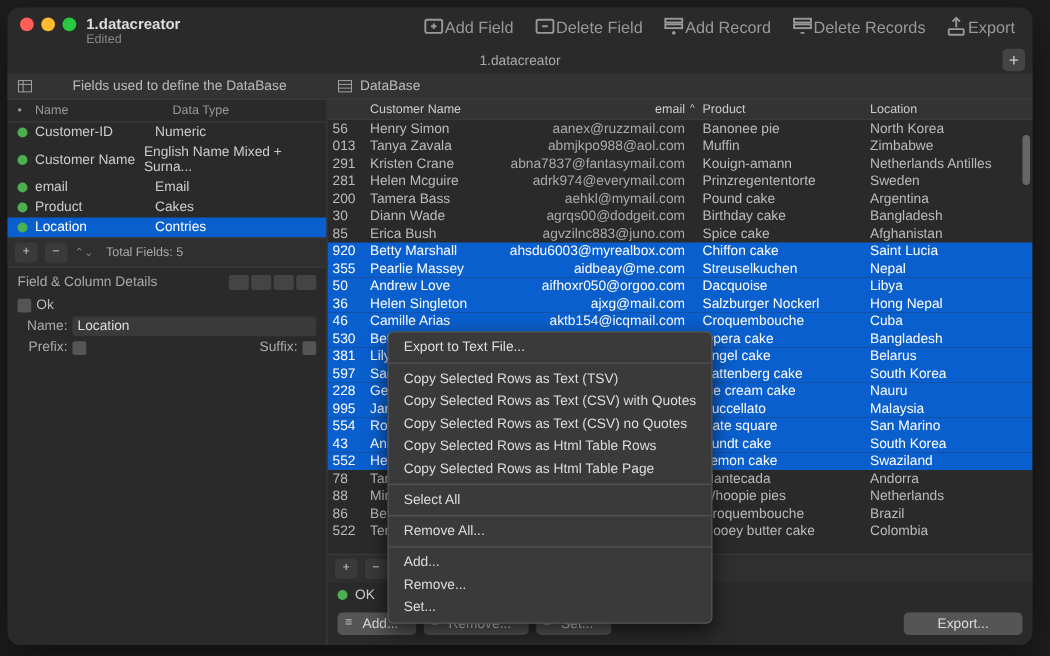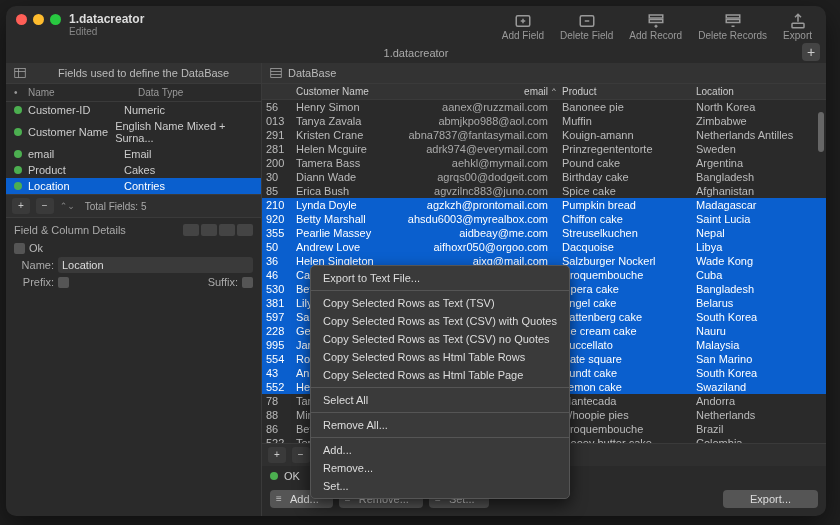--- a/index.html
+++ b/index.html
@@ -6,21 +6,21 @@
   body { background: #1e1e1e; color: #ccc; font-size: 11px; width: 840px; height: 525px; overflow: hidden; }
   .win { background: #2a2a2a; border-radius: 10px; width: 820px; height: 510px; margin: 6px; display: flex; flex-direction: column; box-shadow: 0 10px 30px rgba(0,0,0,.5); }
   .titlebar { display: flex; align-items: flex-start; padding: 6px 10px 4px; }
   .traffic { display: flex; gap: 6px; padding-top: 2px; }
   .dot { width: 11px; height: 11px; border-radius: 50%; }
   .dot.red { background:#ff5f57; } .dot.yellow { background:#febc2e; } .dot.green { background:#28c840; }
   .title { margin-left: 8px; }
   .title .name { font-size: 12px; font-weight: 600; color:#ddd; }
   .title .sub { font-size: 10px; color:#888; }
   .toolbar { margin-left: auto; display: flex; gap: 16px; padding-right: 4px; }
-  .tbtn { display:flex; flex-direction:column; align-items:center; color:#999; font-size:10px; cursor:pointer; }
+  .tbtn { display:flex; flex-direction:row; align-items:center; color:#999; font-size:13px; cursor:pointer; }
   .tbtn svg { width:18px; height:18px; fill:#999; }
   .subtitlebar { text-align:center; font-size:11px; color:#aaa; padding:2px 0 4px; position:relative; }
   .plusbtn { position:absolute; right:6px; top:-2px; background:#444; border-radius:4px; width:18px; height:18px; color:#ccc; text-align:center; line-height:18px; font-size:14px; cursor:pointer;}
   .body { flex:1; display:flex; min-height:0; }
   .left { width:256px; display:flex; flex-direction:column; border-right:1px solid #3a3a3a; }
   .panel-head { background:#333; padding:4px 8px; font-size:11px; color:#bbb; display:flex; align-items:center; border-bottom:1px solid #3a3a3a;gap:26px; }
   .panel-head svg { width:12px; height:12px; margin-right:6px; fill:#aaa; }
   .cols-header { display:flex; font-size:10px; color:#999; padding:3px 8px; border-bottom:1px solid #3a3a3a; }
   .cols-header .c1 { width:110px; } .cols-header .c2 { flex:1; }
   .field-list { flex:0 0 auto; }
@@ -270,28 +270,20 @@
           </div>
           <div class="grow">
             <span class="col-id">85</span>
             <span class="col-name">Erica Bush</span>
             <span class="col-email">agvzilnc883@juno.com</span>
             <span class="col-sort"></span>
             <span class="col-prod">Spice cake</span>
             <span class="col-loc">Afghanistan</span>
           </div>
           <div class="grow sel">
-            <span class="col-id">210</span>
-            <span class="col-name">Lynda Doyle</span>
-            <span class="col-email">agzkzh@prontomail.com</span>
-            <span class="col-sort"></span>
-            <span class="col-prod">Pumpkin bread</span>
-            <span class="col-loc">Madagascar</span>
-          </div>
-          <div class="grow sel">
             <span class="col-id">920</span>
             <span class="col-name">Betty Marshall</span>
             <span class="col-email">ahsdu6003@myrealbox.com</span>
             <span class="col-sort"></span>
             <span class="col-prod">Chiffon cake</span>
             <span class="col-loc">Saint Lucia</span>
           </div>
           <div class="grow sel">
             <span class="col-id">355</span>
             <span class="col-name">Pearlie Massey</span>
@@ -307,21 +299,21 @@
             <span class="col-sort"></span>
             <span class="col-prod">Dacquoise</span>
             <span class="col-loc">Libya</span>
           </div>
           <div class="grow sel">
             <span class="col-id">36</span>
             <span class="col-name">Helen Singleton</span>
             <span class="col-email">ajxg@mail.com</span>
             <span class="col-sort"></span>
             <span class="col-prod">Salzburger Nockerl</span>
-            <span class="col-loc">Wade Kong</span>
+            <span class="col-loc">Hong Nepal</span>
           </div>
           <div class="grow sel">
             <span class="col-id">46</span>
             <span class="col-name">Camille Arias</span>
             <span class="col-email">aktb154@icqmail.com</span>
             <span class="col-sort"></span>
             <span class="col-prod">Croquembouche</span>
             <span class="col-loc">Cuba</span>
           </div>
           <div class="grow sel">

